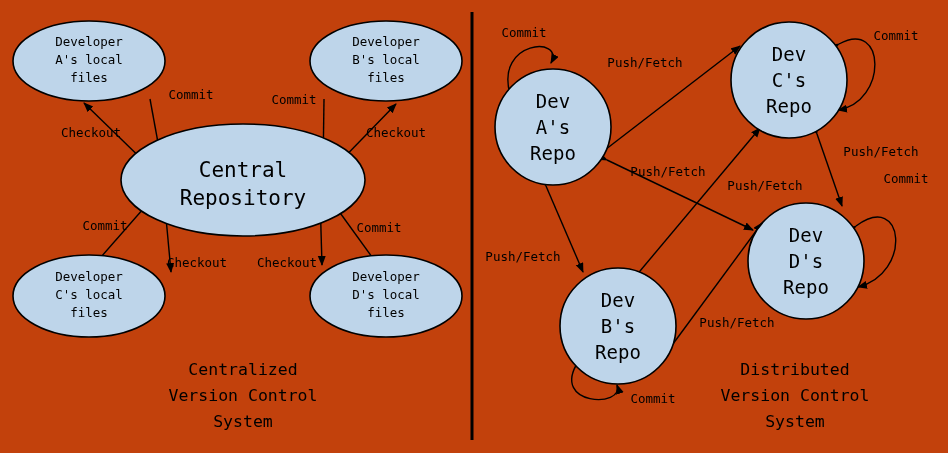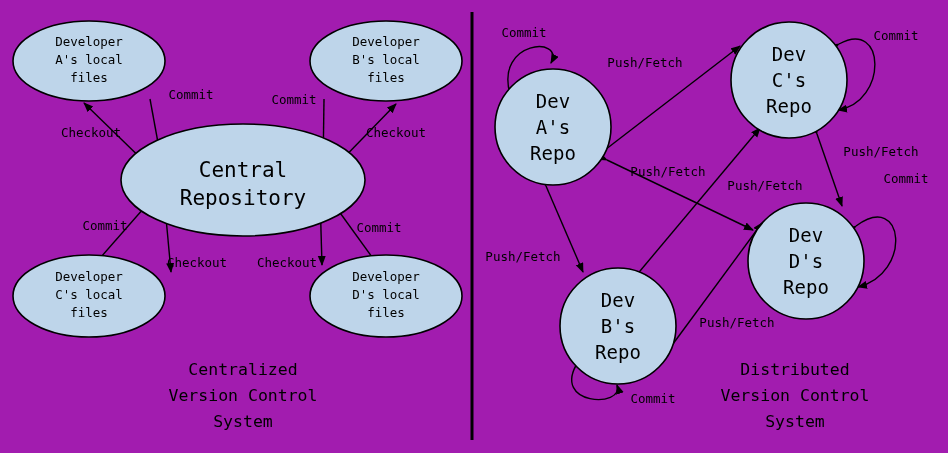--- a/index.html
+++ b/index.html
@@ -7,21 +7,21 @@
     padding: 0;
     background: #ffffff;
   }
   body {
     font-family: "DejaVu Sans Mono", "Liberation Mono", monospace;
   }
   #diagram-root {
     position: relative;
     width: 948px;
     height: 453px;
-    background: #a21caf;
+    background: #c2410c;
     overflow: hidden;
   }
   svg {
     display: block;
   }
   .node-shape {
     fill: #bed5ea;
     stroke: #000000;
     stroke-width: 1.6;
   }

